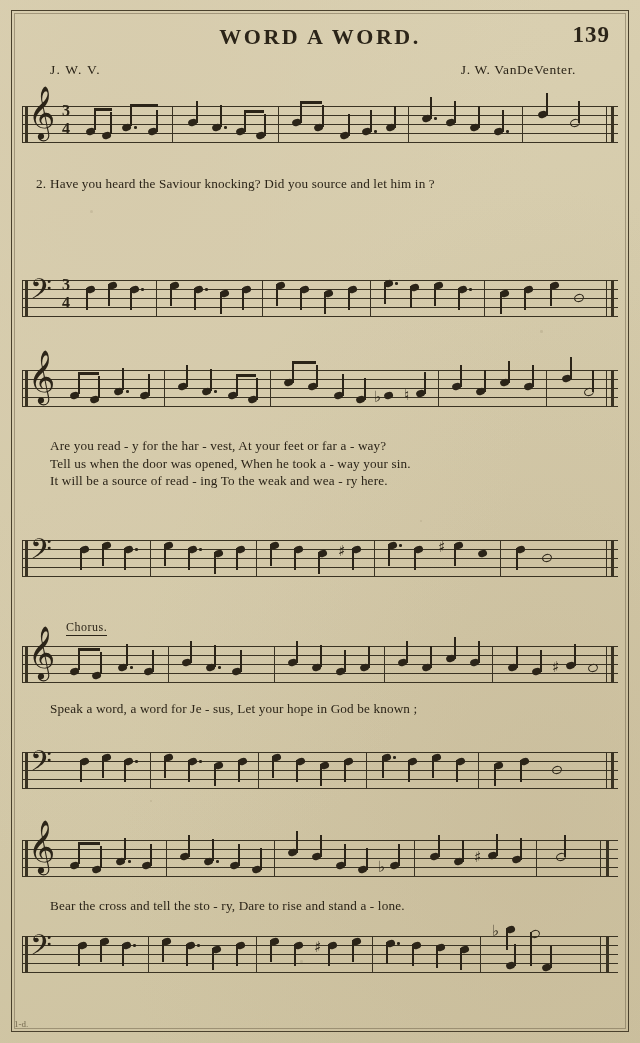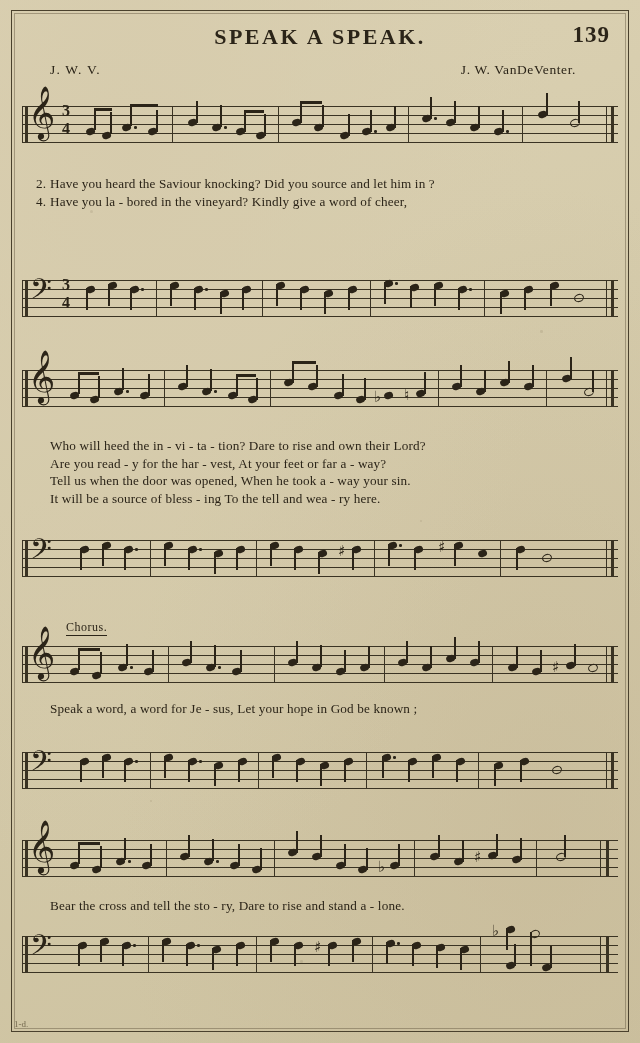--- a/index.html
+++ b/index.html
@@ -209,21 +209,21 @@
   }
 </style>
 </head>
 <body>
 
 <div id="page">
 
   <div class="frame"></div>
   <div class="frame-inner"></div>
 
-  <div class="title">SPEAK A SPEAK.</div>
+  <div class="title">WORD A WORD.</div>
   <div class="pageno">139</div>
   <div class="byline-left">J. W. V.</div>
   <div class="byline-right">J. W. VanDeVenter.</div>
 
   <div class="system" style="top:98px;">
     <div class="staff">
       <div class="line l1"></div>
         <div class="line l2"></div>
         <div class="line l3"></div>
         <div class="line l4"></div>
@@ -291,21 +291,20 @@
         <div class="stem" style="left:524px; top:-5px;"></div>
       <div class="nhead open" style="left:548px; top:21px;"></div>
         <div class="stem" style="left:556px; top:3px;"></div>
       <div class="barline" style="left:584px;"></div>
       <div class="barline thick" style="left:589px;"></div>
     </div>
   </div>
 
   <div class="lyrics" style="top:175px;">
     <span class="ln"><span class="num">2.</span><span>Have you heard the Saviour knocking? Did you source  and let  him   in ?</span></span>
-    <span class="ln"><span class="num">4.</span><span>Have you la - bored in   the  vineyard? Kindly give    a word of    cheer,</span></span>
   </div>
 
   <div class="system" style="top:272px;">
     <div class="staff">
       <div class="line l1"></div>
         <div class="line l2"></div>
         <div class="line l3"></div>
         <div class="line l4"></div>
         <div class="line l5"></div>
       <div class="barline" style="left:0px;"></div>
@@ -424,24 +423,23 @@
       <div class="nhead" style="left:540px; top:13px;"></div>
         <div class="stem" style="left:548px; top:-5px;"></div>
       <div class="nhead open" style="left:562px; top:26px;"></div>
         <div class="stem" style="left:570px; top:8px;"></div>
       <div class="barline" style="left:584px;"></div>
       <div class="barline thick" style="left:589px;"></div>
     </div>
   </div>
 
   <div class="lyrics" style="top:437px; left:50px;">
-    <span class="ln">Who will heed   the    in - vi - ta - tion? Dare to   rise   and own their Lord?</span>
     <span class="ln">Are you read - y    for   the har - vest,  At your feet     or    far   a - way?</span>
     <span class="ln">Tell  us when   the door  was   opened, When he  took     a - way your sin.</span>
-    <span class="ln">It   will be     a source of bless - ing  To  the tell  and wea - ry  here.</span>
+    <span class="ln">It   will be     a source of read - ing  To  the weak  and wea - ry  here.</span>
   </div>
 
   <div class="system" style="top:532px;">
     <div class="staff">
       <div class="line l1"></div>
         <div class="line l2"></div>
         <div class="line l3"></div>
         <div class="line l4"></div>
         <div class="line l5"></div>
       <div class="barline" style="left:0px;"></div>

